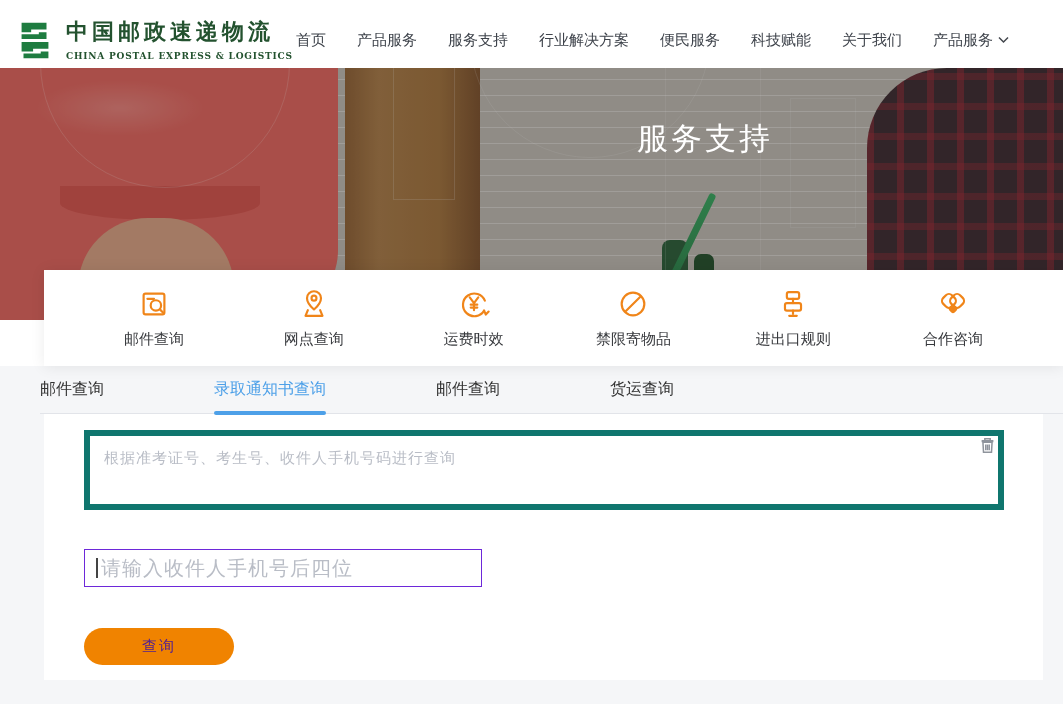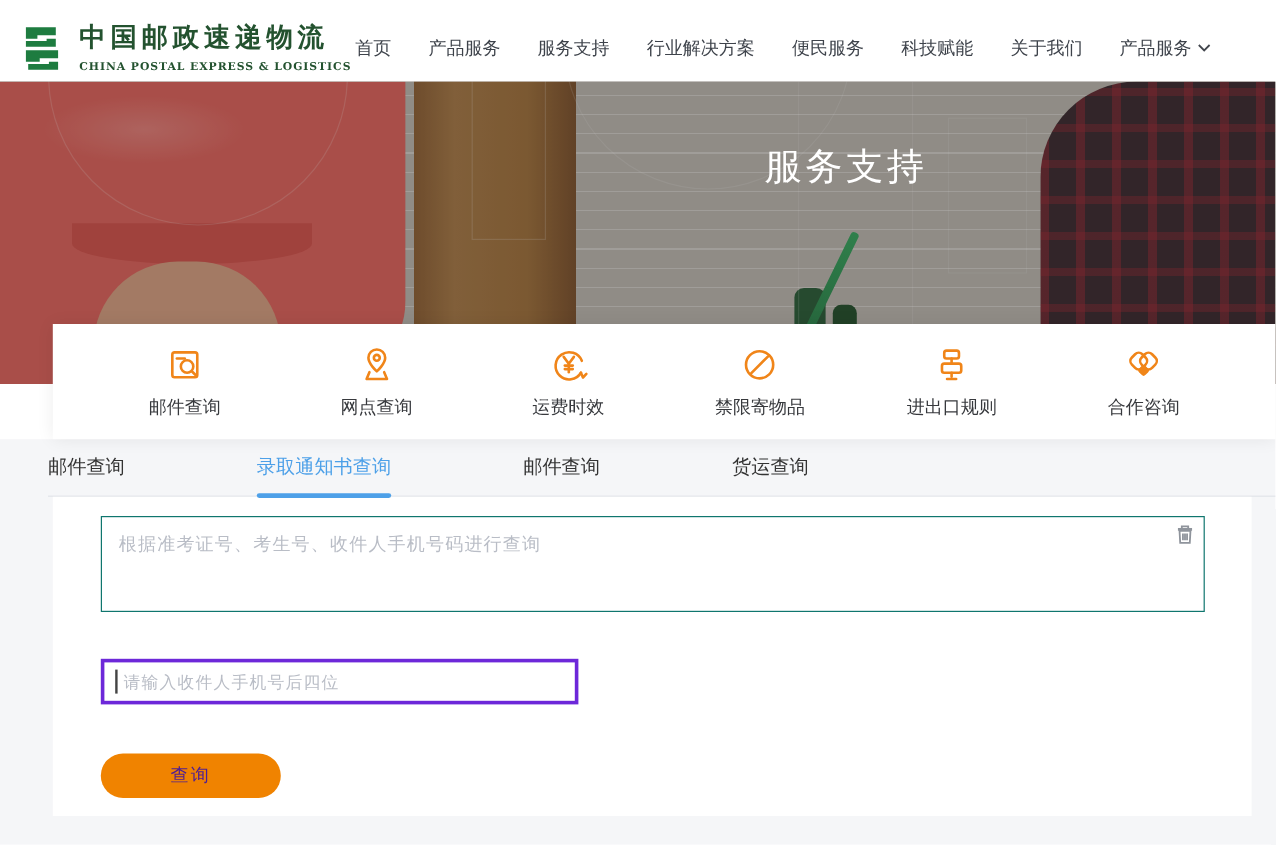--- a/index.html
+++ b/index.html
@@ -63,28 +63,28 @@
   
   .lower { background:#f5f6f8; height:338px; padding-top:13px; }
   .tabs { margin:0 0 0 40px; display:flex; border-bottom:1px solid #e2e4e9; }
   .tab { font-size:16px; color:#333; padding-bottom:13px; margin-right:110px; cursor:pointer; position:relative; white-space:nowrap; }
   .tab.active { color:#4da0e8; }
   .tab.active::after { content:""; position:absolute; left:0; right:0; bottom:-2px; height:4px;
     background:#4da0e8; border-radius:3px; }
 
   .panel { margin-left:44px; width:999px; height:266px; background:#fff; padding:16px 0 0 40px; }
   .textarea-wrap { position:relative; width:920px; height:80px; }
-  .query-textarea { width:100%; height:100%; resize:none; border:1px solid #0f766e; background:#fff;
+  .query-textarea { width:100%; height:100%; resize:none; border:6px solid #0f766e; background:#fff;
     padding:13px 34px 10px 14px; font-size:15px; color:#333; outline:none;
     font-family:"Liberation Sans","DejaVu Sans",sans-serif; }
   .query-textarea::placeholder { color:#b9bdc6; letter-spacing:1px; }
   .trash-btn { position:absolute; top:6px; right:7px; width:20px; height:20px; background:none; border:none;
     cursor:pointer; padding:0; }
   .input-wrap { position:relative; margin-top:39px; width:398px; height:38px; }
-  .phone-input { width:100%; height:100%; border:3px solid #6d28d9; padding:0 12px 0 16px; font-size:14px;
+  .phone-input { width:100%; height:100%; border:1px solid #6d28d9; padding:0 12px 0 16px; font-size:20px;
     color:#333; outline:none; font-family:"Liberation Sans","DejaVu Sans",sans-serif; }
   .phone-input::placeholder { color:#b9bdc6; letter-spacing:1px; }
   .caret { position:absolute; left:12px; top:9px; width:1.5px; height:20px; background:#444; }
   .query-btn { display:block; margin-top:41px; width:150px; height:37px; border:none; border-radius:19px;
     background:#f08300; color:#4c1d95; font-size:15px; letter-spacing:2px; cursor:pointer;
     font-family:"Liberation Sans","DejaVu Sans",sans-serif; }
 </style>
 </head>
 <body>
 

